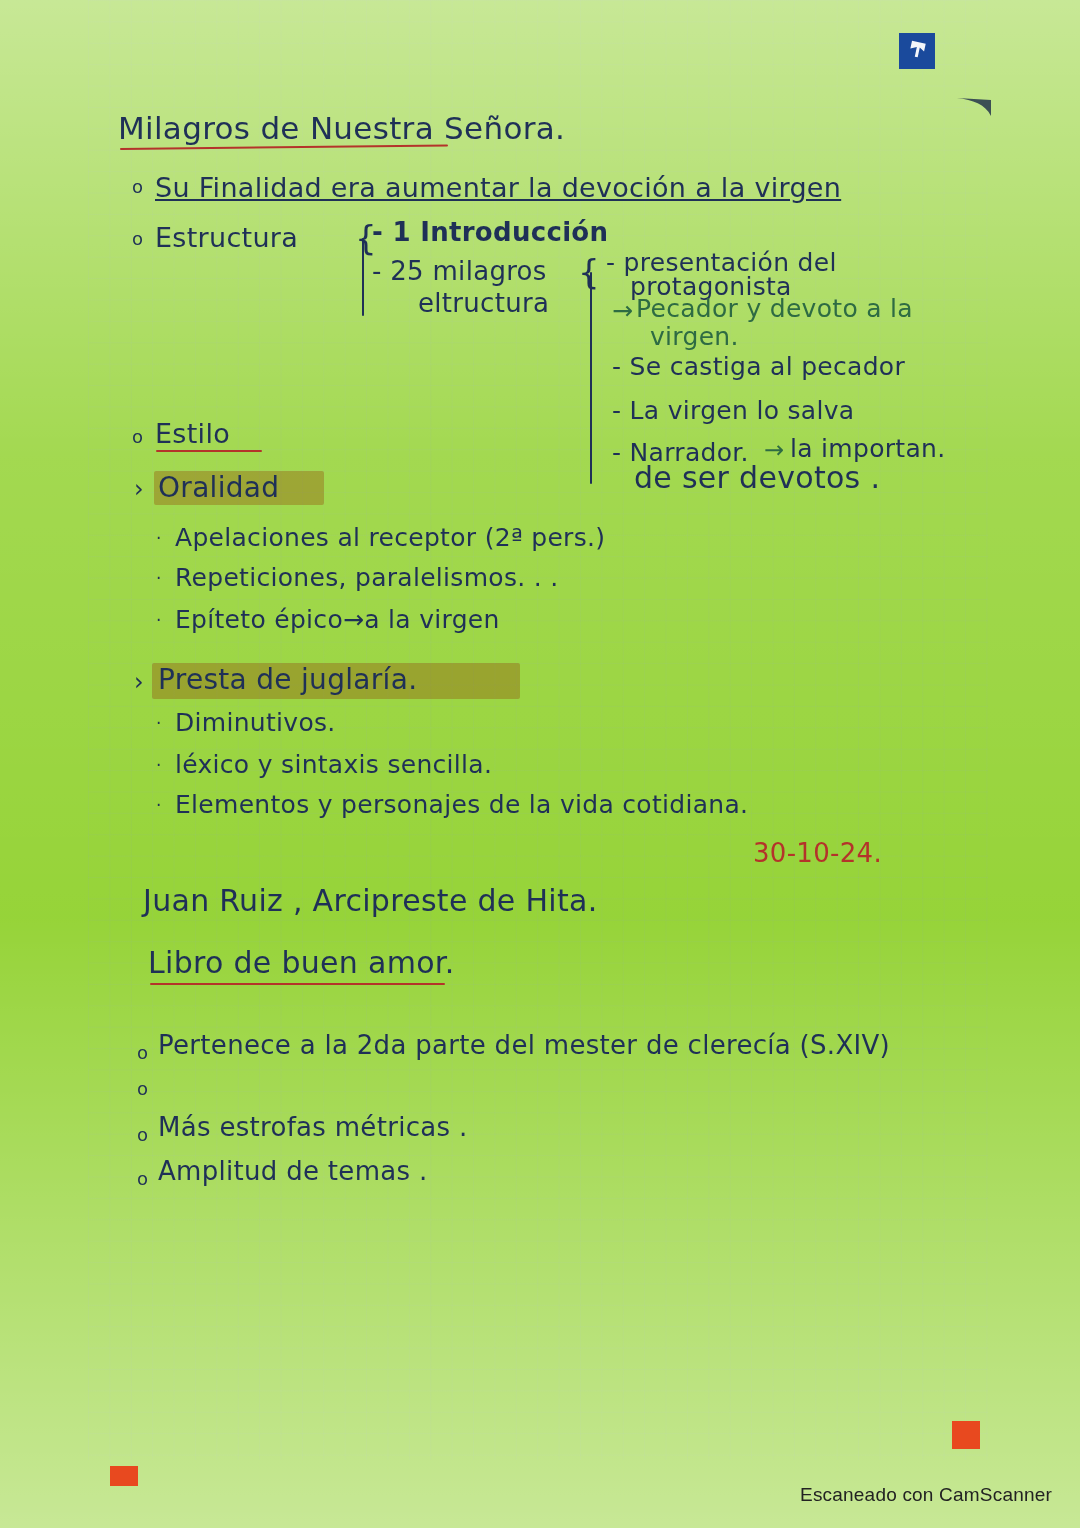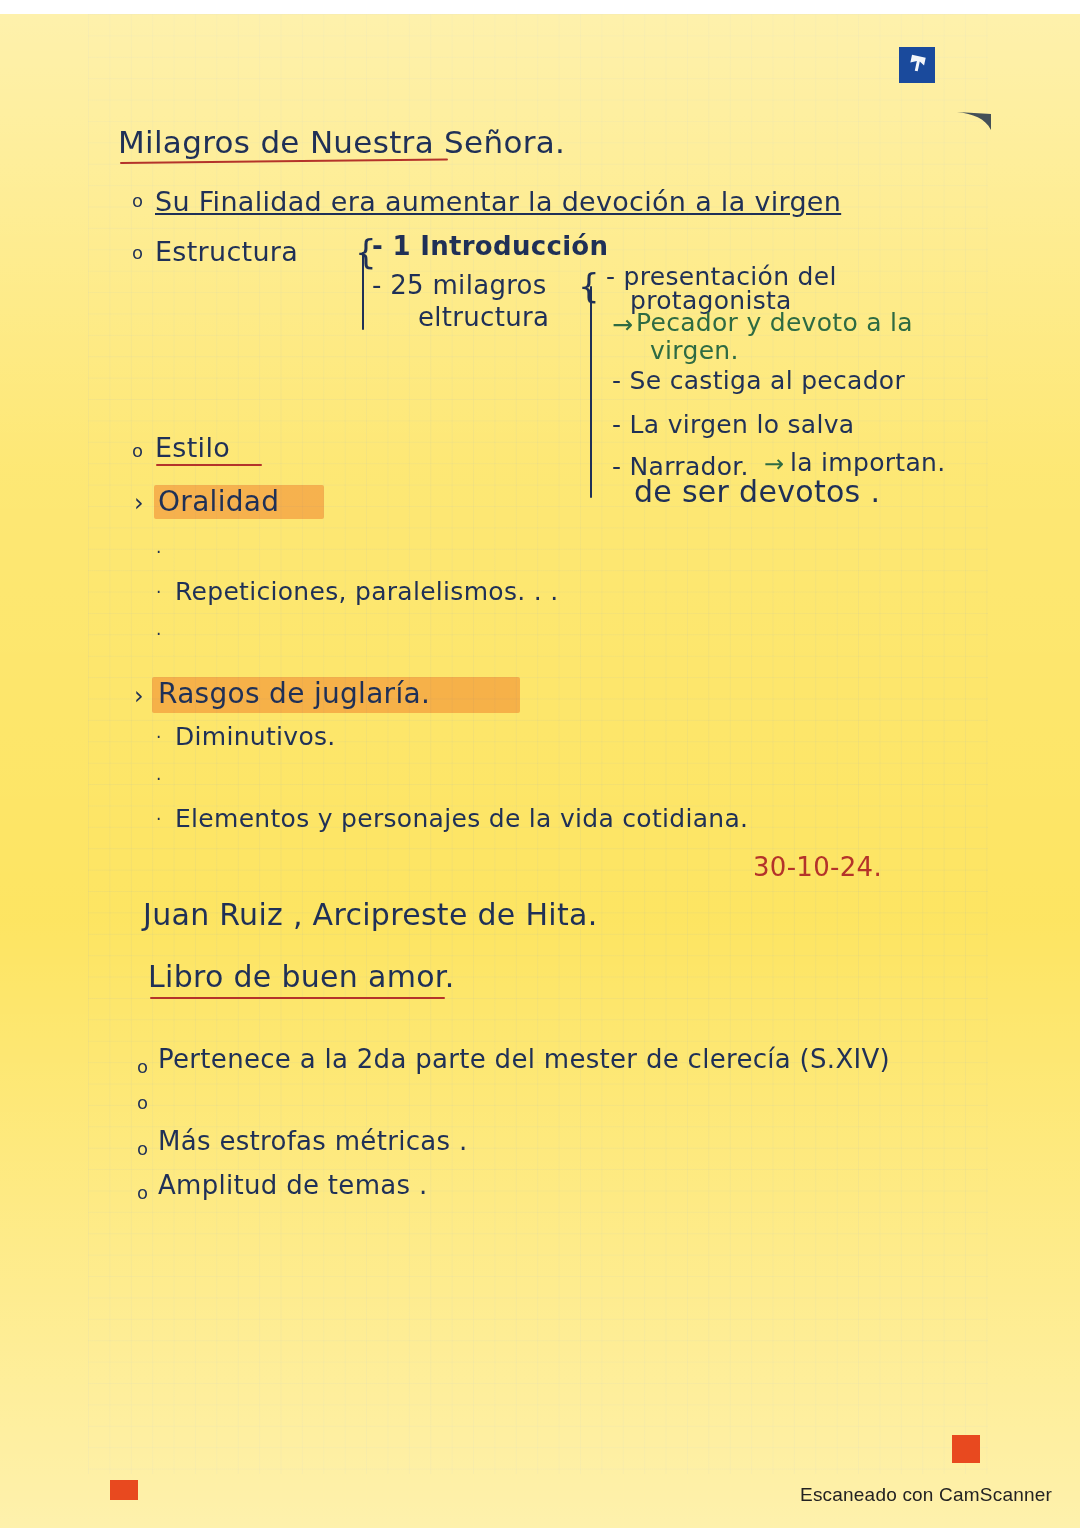--- a/index.html
+++ b/index.html
@@ -12,22 +12,21 @@
     height: 1528px;
     position: relative;
     font-family: "DejaVu Sans", sans-serif;
     overflow: hidden;
   }
 
   
   #page {
     position: absolute;
     inset: 0;
-    background: #fde047;
-    margin-top: 14px;
+    background: #84cc16;
   }
   #grid {
     position: absolute;
     left: 88px;
     top: 0px;
     width: 900px;
     height: 1460px;
     background-image:
       linear-gradient(to right, rgba(120,150,190,0.10) 1px, transparent 1px),
       linear-gradient(to bottom, rgba(120,150,190,0.10) 1px, transparent 1px);
@@ -170,31 +169,34 @@
 
   <div class="hw ink" style="left:132px; top:426px; font-size:18px;">o</div>
   <div class="hw ink" style="left:155px; top:418px; font-size:27px;">Estilo</div>
   <div class="ul" style="left:156px; top:450px; width:106px;"></div>
 
   <div class="hw ink" style="left:134px; top:475px; font-size:24px;">›</div>
   <div class="hl" style="left:154px; top:471px; width:170px; height:34px;"></div>
   <div class="hw ink" style="left:158px; top:471px; font-size:28px;">Oralidad</div>
 
   <div class="hw ink" style="left:156px; top:528px; font-size:17px;">·</div>
+  <div class="hw ink" style="left:175px; top:523px; font-size:25px;">Apelaciones al receptor (2ª pers.)</div>
   <div class="hw ink" style="left:156px; top:568px; font-size:17px;">·</div>
   <div class="hw ink" style="left:175px; top:563px; font-size:25px;">Repeticiones, paralelismos. . .</div>
   <div class="hw ink" style="left:156px; top:610px; font-size:17px;">·</div>
+  <div class="hw ink" style="left:175px; top:605px; font-size:25px;">Epíteto épico→a la virgen</div>
 
   <div class="hw ink" style="left:134px; top:668px; font-size:24px;">›</div>
   <div class="hl" style="left:152px; top:663px; width:368px; height:36px;"></div>
-  <div class="hw ink" style="left:158px; top:663px; font-size:28px;">Rasgos de juglaría.</div>
+  <div class="hw ink" style="left:158px; top:663px; font-size:28px;">Presta de juglaría.</div>
 
   <div class="hw ink" style="left:156px; top:713px; font-size:17px;">·</div>
   <div class="hw ink" style="left:175px; top:708px; font-size:25px;">Diminutivos.</div>
   <div class="hw ink" style="left:156px; top:755px; font-size:17px;">·</div>
+  <div class="hw ink" style="left:175px; top:750px; font-size:25px;">léxico y sintaxis sencilla.</div>
   <div class="hw ink" style="left:156px; top:795px; font-size:17px;">·</div>
   <div class="hw ink" style="left:175px; top:790px; font-size:25px;">Elementos y personajes de la vida cotidiana.</div>
 
   <div class="hw red" style="left:753px; top:838px; font-size:26px;">30-10-24.</div>
 
   <div class="hw ink" style="left:143px; top:883px; font-size:30px;">Juan Ruiz , Arcipreste de Hita.</div>
 
   <div class="hw ink" style="left:148px; top:945px; font-size:30px;">Libro de buen amor.</div>
   <div class="ul" style="left:150px; top:983px; width:295px;"></div>
 

